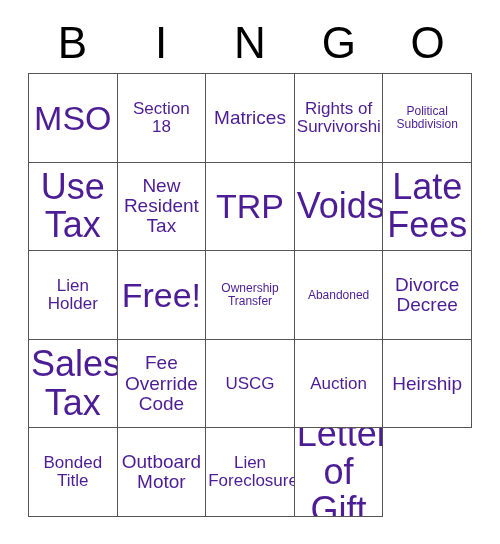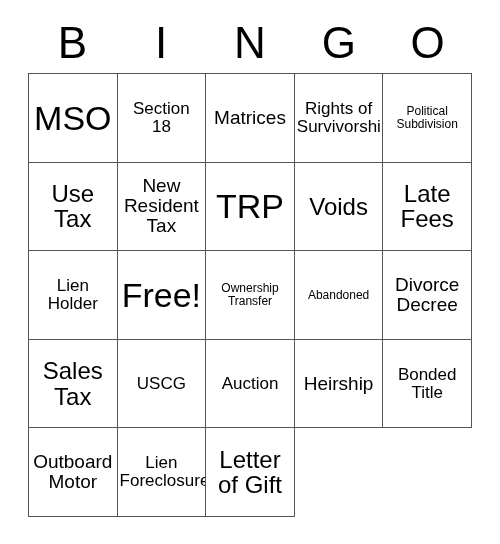--- a/index.html
+++ b/index.html
@@ -66,27 +66,27 @@
     justify-content: center;
     text-align: center;
     padding: 1px 2px;
     overflow: hidden;
     background: #ffffff;
   }
   .bingo-cell .cell-text {
     display: block;
     width: 100%;
     line-height: 1.06;
-    color: #000000;
+    color: #4c1d95;
     font-family: "Liberation Sans", sans-serif;
     white-space: pre-line;
   }
   
   .sz-xl  .cell-text { font-size: 34px; }
-  .sz-lg  .cell-text { font-size: 24px; }
+  .sz-lg  .cell-text { font-size: 36px; }
   .sz-md  .cell-text { font-size: 17px; }
   .sz-sm  .cell-text { font-size: 19px; }
   .sz-xs  .cell-text { font-size: 12px; }
   .sz-xxs .cell-text { font-size: 17px; }
 </style>
 </head>
 <body>
 
 <div id="bingo-card">
 
@@ -155,20 +155,25 @@
       </div>
 
     <div class="bingo-cell sz-sm">
         <span class="cell-text">Divorce
 Decree</span>
       </div>
     <div class="bingo-cell sz-lg">
         <span class="cell-text">Sales
 Tax</span>
       </div>
+    <div class="bingo-cell sz-sm">
+        <span class="cell-text">Fee
+Override
+Code</span>
+      </div>
     <div class="bingo-cell sz-md">
         <span class="cell-text">USCG</span>
       </div>
     <div class="bingo-cell sz-md">
         <span class="cell-text">Auction</span>
       </div>
 
     <div class="bingo-cell sz-sm">
         <span class="cell-text">Heirship</span>
       </div>

